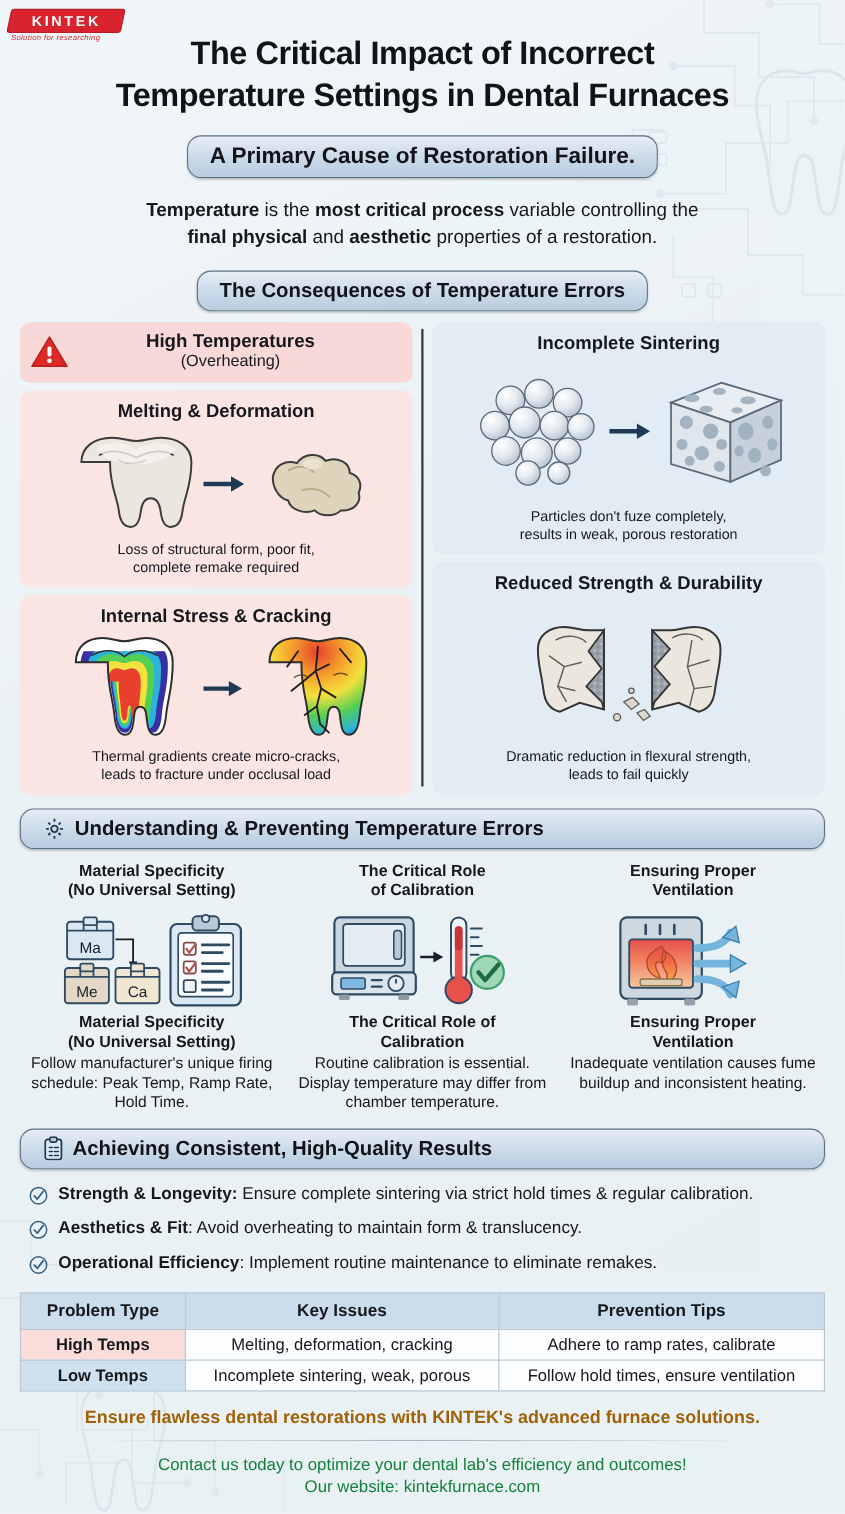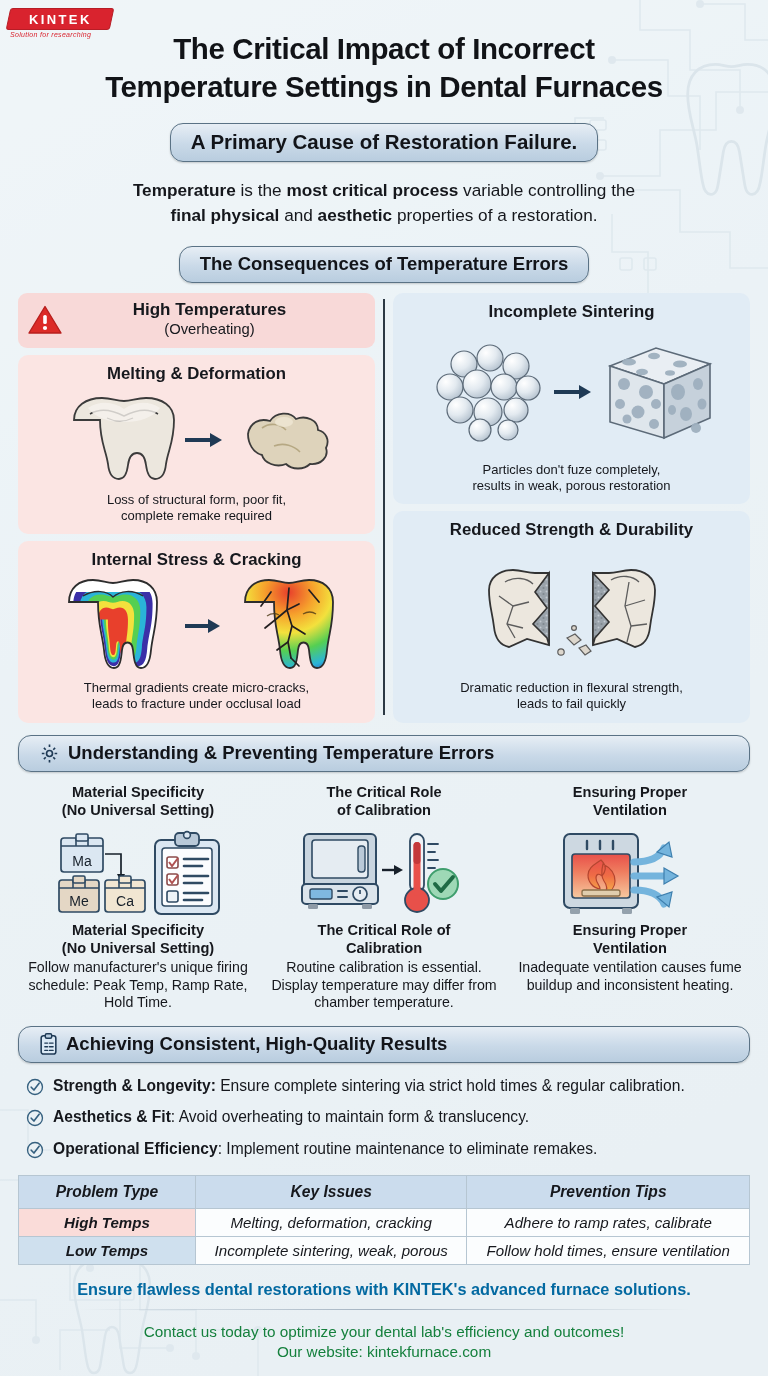--- a/index.html
+++ b/index.html
@@ -121,31 +121,31 @@
   .prev-p { font-size: 14.2px; line-height: 1.24; }
 
   
   .results { margin-top: 12px; padding: 0 8px; }
   .res-item { display: flex; gap: 9px; align-items: flex-start; margin-top: 11px; }
   .res-item:first-child { margin-top: 13px; }
   .res-txt { font-size: 15.6px; line-height: 1.3; }
   .res-txt b { font-weight: bold; }
 
   
-  table { width: 100%; border-collapse: collapse; margin-top: 16px; font-style: italic; }
+  table { width: 100%; border-collapse: collapse; margin-top: 16px; }
   th, td { border: 1px solid #b6c6d2; padding: 5px 6px; font-size: 15.1px; text-align: center; }
   thead th { background: #cbdced; font-weight: bold; font-size: 15.6px; padding: 7px 6px;}
   tbody td { background: #fbfdfe; }
-  tbody td.lab { font-weight: bold; width: 177px; }
+  tbody td.lab { font-weight: bold; width: 150px; }
   tbody tr.hotrow td.lab { background: #fadcd9; }
   tbody tr.coldrow td.lab { background: #cfe0ee; }
 
   .cta {
     text-align: center; font-weight: bold; font-size: 16.3px;
-    margin-top: 15px; color: #0369a1;
+    margin-top: 15px; color: #a16207;
   }
   .hr { height:1px; margin: 10px 60px 0; background: linear-gradient(90deg,rgba(160,175,190,0),rgba(150,167,183,.85),rgba(160,175,190,0)); }
   .foot {
     text-align: center; font-size: 15.3px; line-height: 1.35; margin-top: 12px; color: #15803d;
   }
   svg { display:block; }
 </style>
 </head>
 <body>
 

